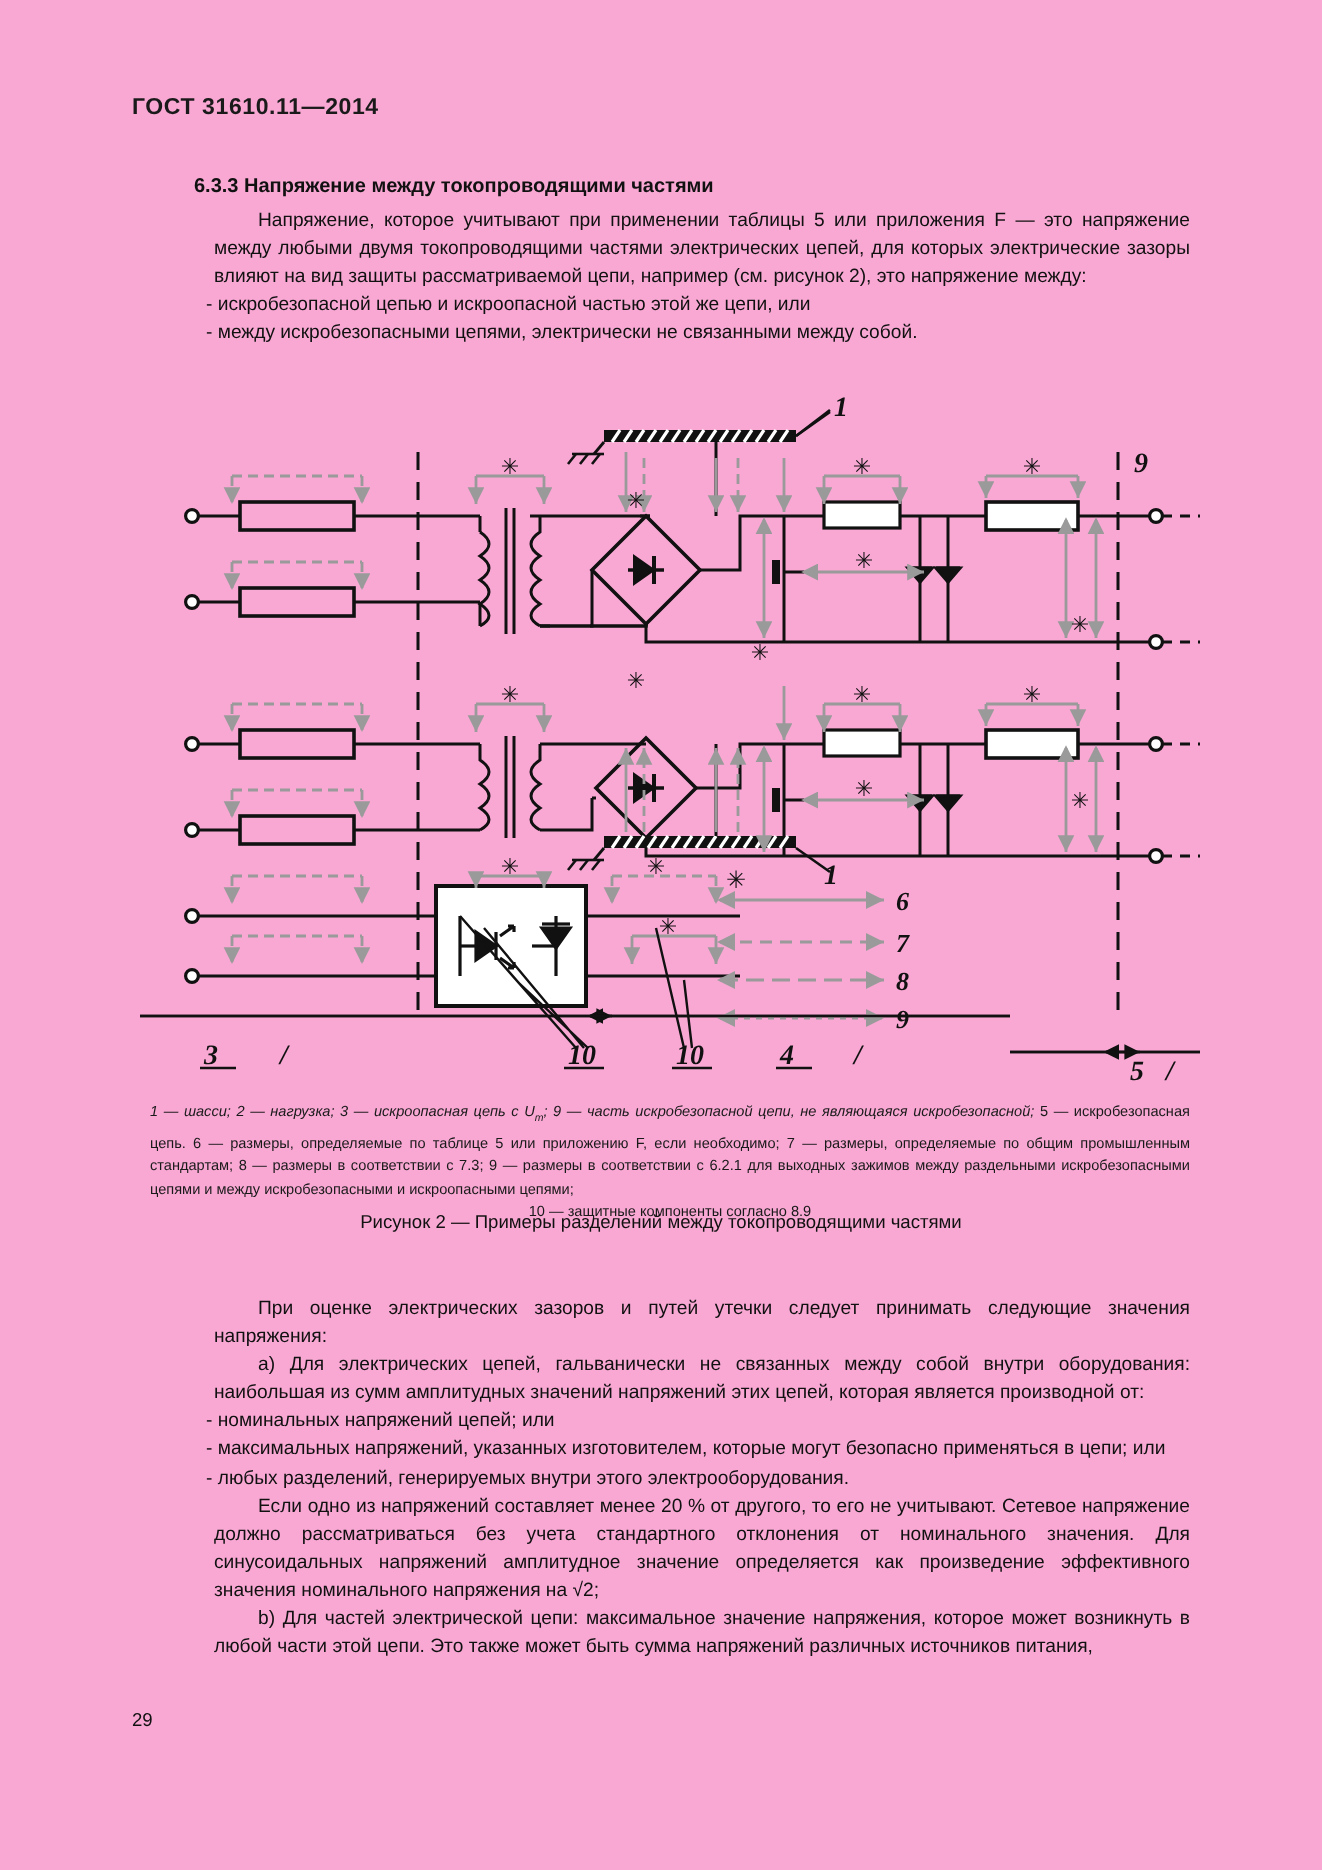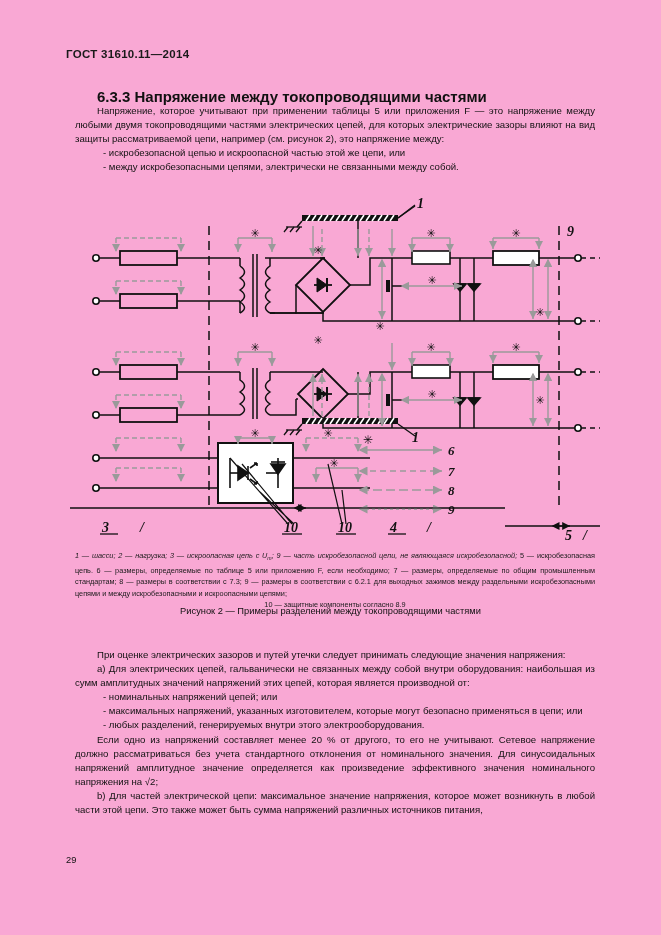--- a/index.html
+++ b/index.html
@@ -29,32 +29,32 @@
     color: #1a1a1a;
   }
   .body-text {
     position: absolute;
     left: 75px;
     width: 520px;
     color: #111;
   }
   .sec-title {
     top: 88px;
-    font-size: 15px;
+    font-size: 10px;
     font-weight: bold;
     text-indent: 22px;
   }
   p.para {
     margin: 0;
     font-size: 9.6px;
     line-height: 14.1px;
     text-align: justify;
     color: #111;
   }
-  p.indent { text-indent: 22px; }
+  p.indent { text-indent: 22px; margin-left: 32px; }
   p.dash { text-indent: 28px; }
   .block-top { top: 104px; }
   .block-bottom { top: 648px; }
   .fig-notes {
     position: absolute;
     left: 75px;
     width: 520px;
     top: 550px;
     font-size: 7.3px;
     line-height: 11.4px;

